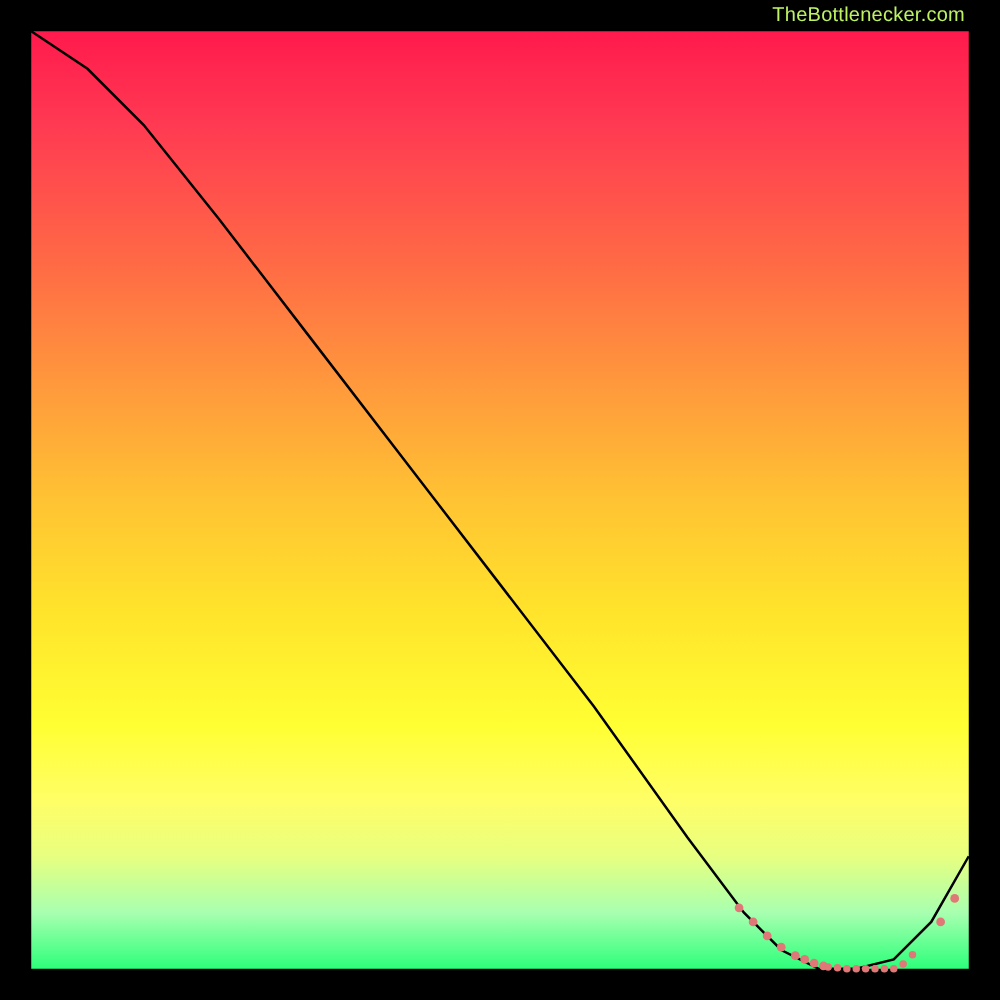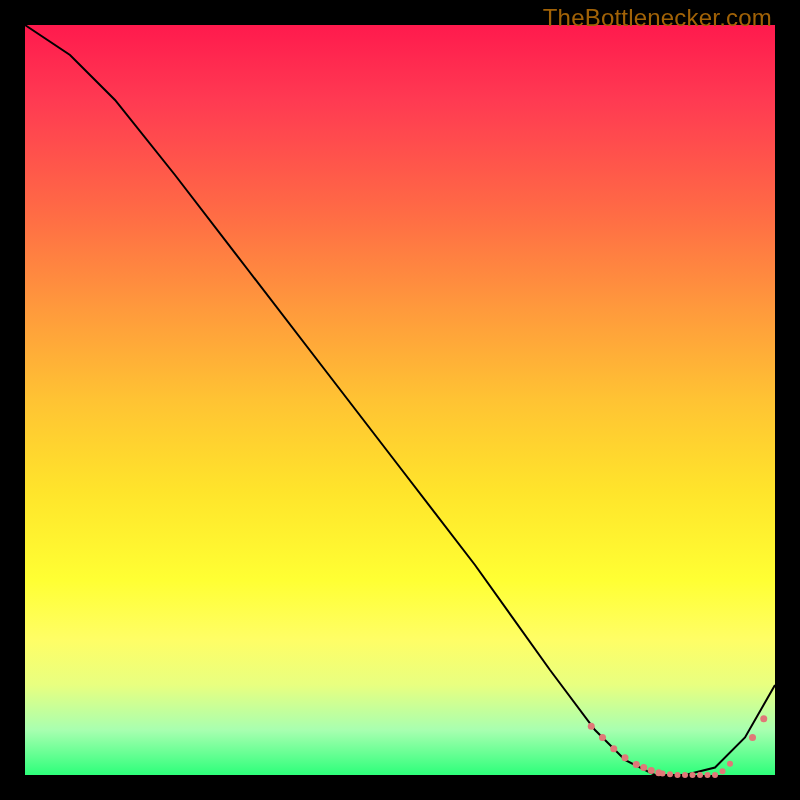--- a/index.html
+++ b/index.html
@@ -29,22 +29,22 @@
       #e8ff80 88%,
       #a8ffb0 94%,
       #2dff7a 100%
     );
   }
   .watermark {
     position: absolute;
     top: 4px;
     right: 28px;
     font-family: Arial, Helvetica, sans-serif;
-    font-size: 24px;
-    color: #a16207;
+    font-size: 16px;
+    color: #bef264;
     letter-spacing: 0.2px;
   }
   svg.curve {
     position: absolute;
     left: 0; top: 0;
     width: 750px; height: 750px;
     overflow: visible;
   }
 </style>
 </head>

